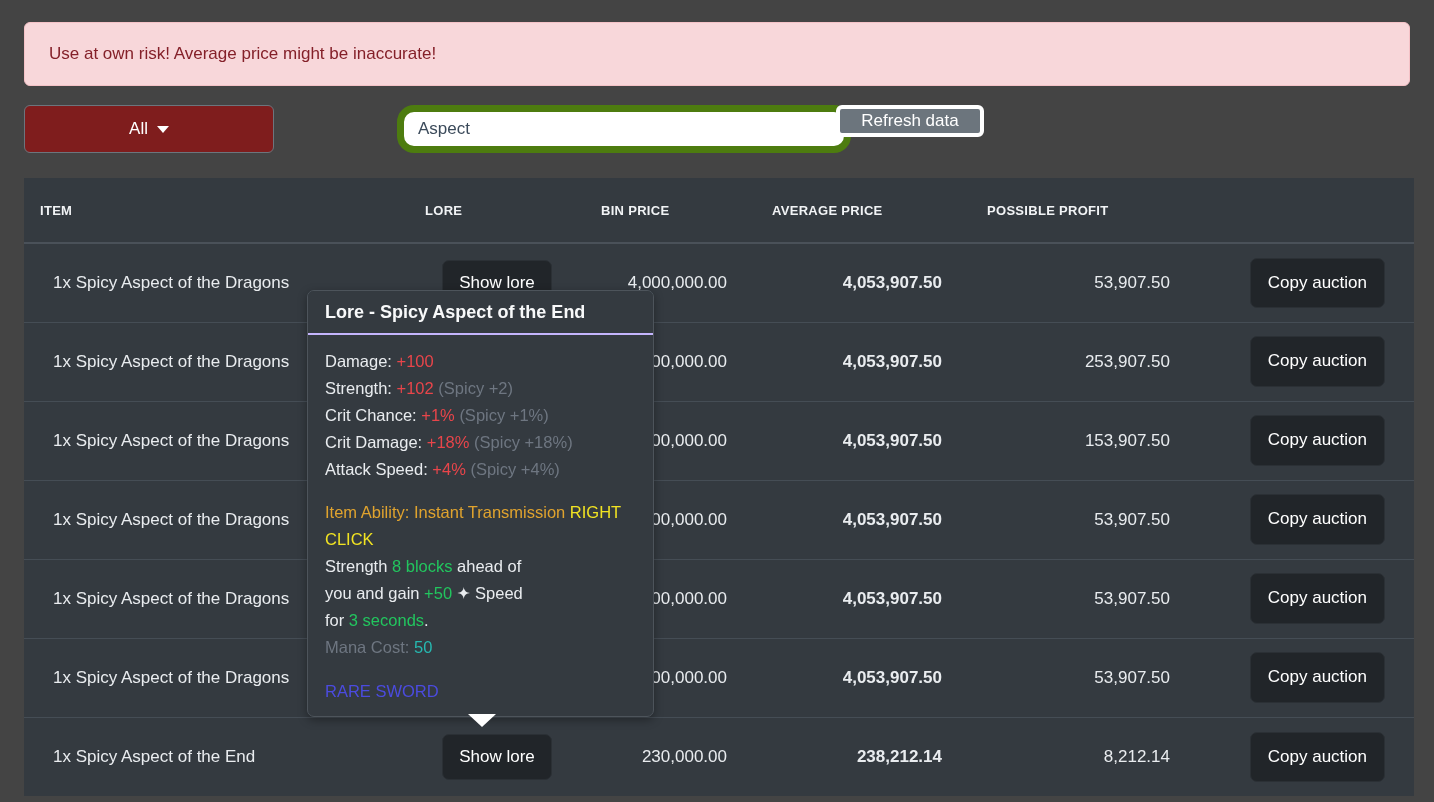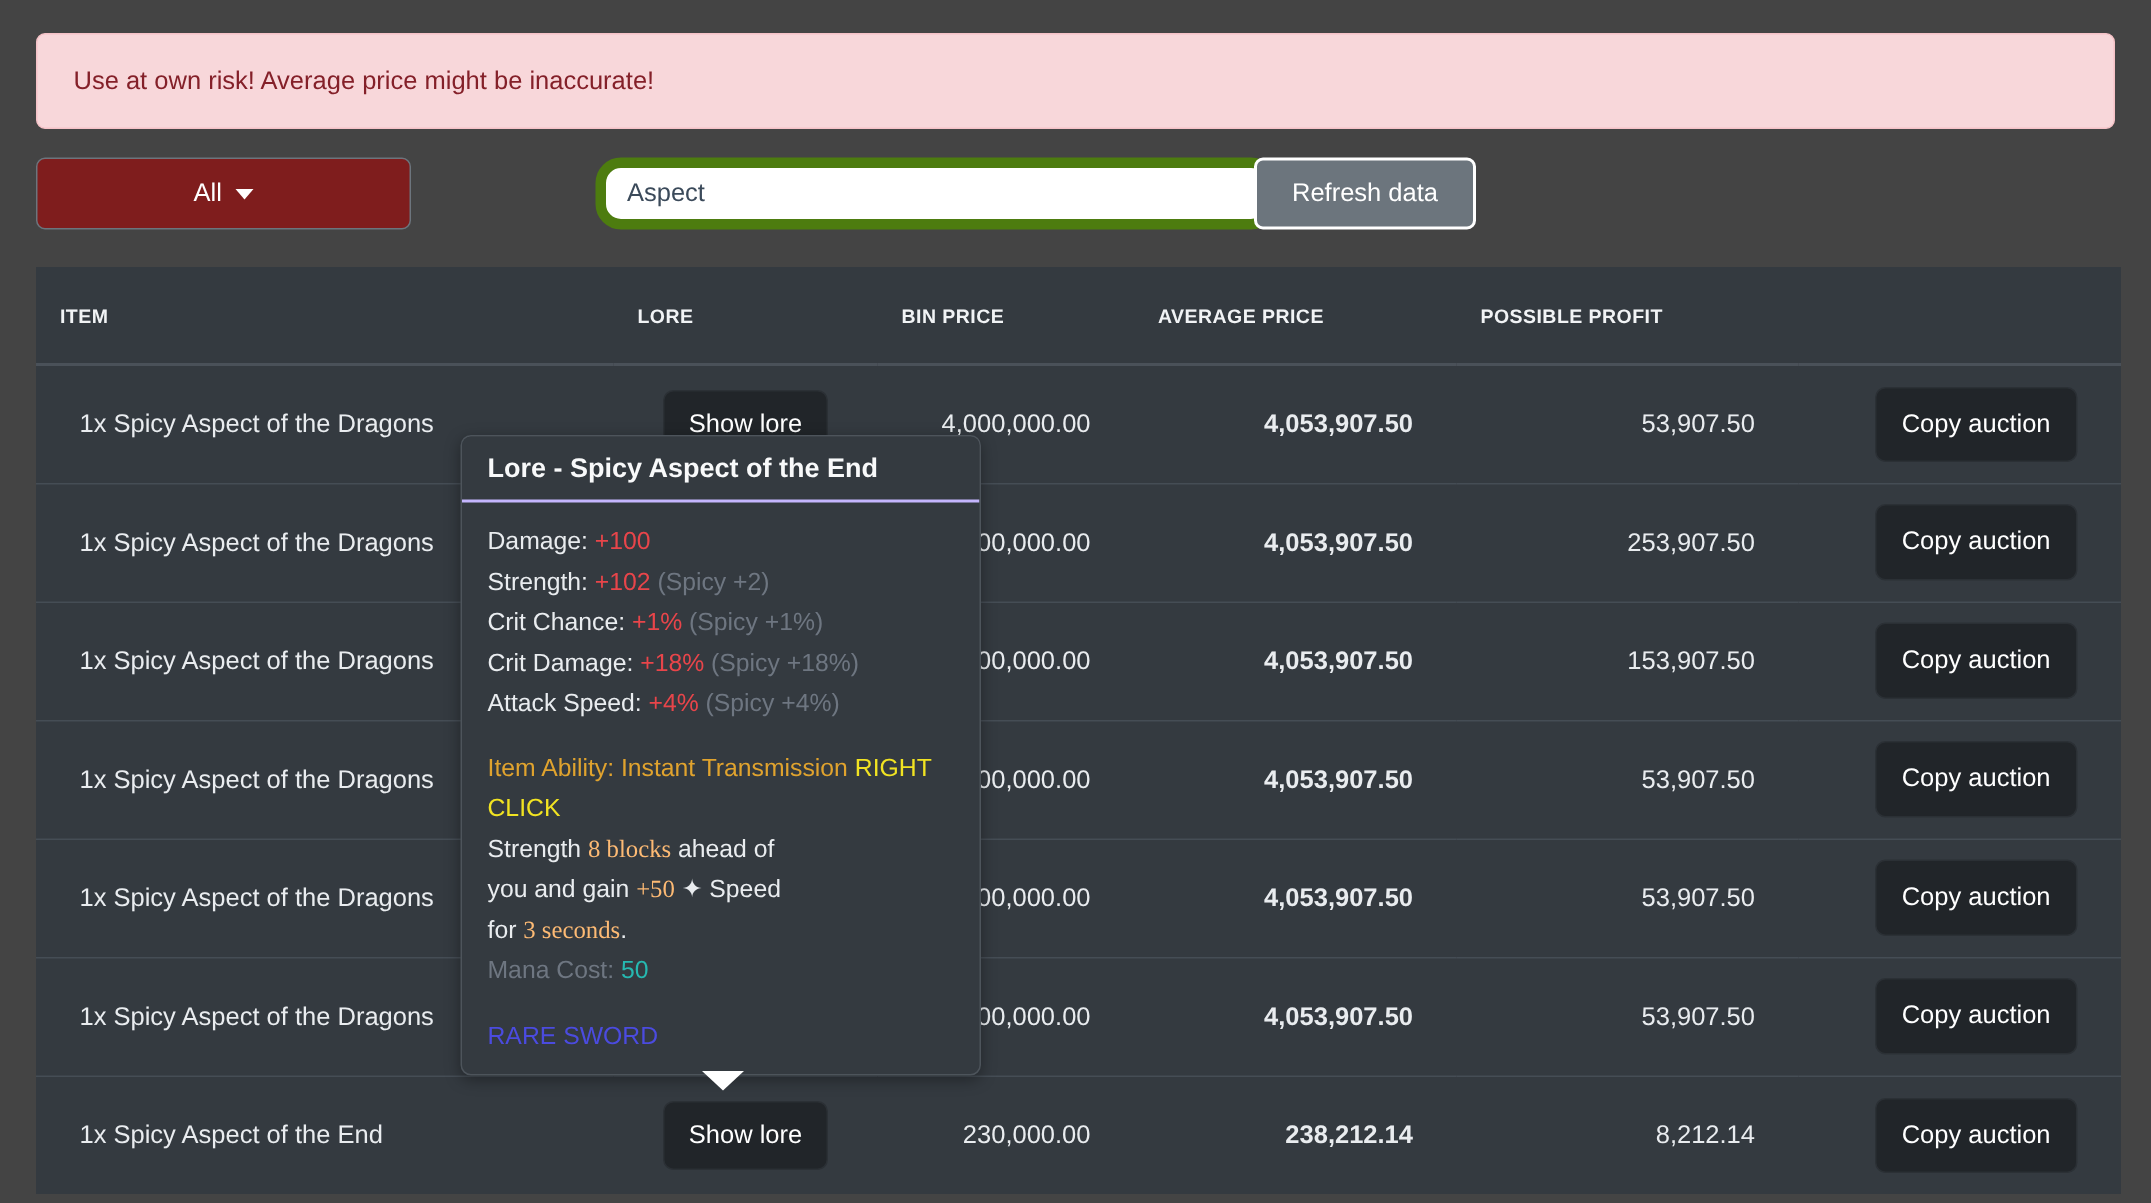--- a/index.html
+++ b/index.html
@@ -89,23 +89,23 @@
     padding: 0 14px;
     outline: none;
     margin-left: 24px;
   }
 
   .refresh-btn {
     position: absolute;
     left: 812px;
     top: 0;
     width: 148px;
-    height: 48px;
+    height: 32px;
     background: #6c757d;
-    border: 2px solid #ffffff;
+    border: 4px solid #ffffff;
     border-radius: 6px;
     color: #ffffff;
     font-size: 17px;
     font-family: "Liberation Sans", sans-serif;
     cursor: pointer;
   }
 
   
   .table-wrap {
     position: absolute;
@@ -226,21 +226,21 @@
   }
 
   .lore-line { white-space: normal; }
   .spacer { height: 17px; }
 
   .c-white { color: #e9ecef; }
   .c-red   { color: #e8454a; }
   .c-gray  { color: #6e7681; }
   .c-gold  { color: #e0a32e; }
   .c-yellow{ color: #f1e322; }
-  .c-green { color: #fdba74; font-family: Liberation Serif, serif; }
+  .c-green { color: #22c55e; }
   .c-aqua  { color: #26b8b0; }
   .c-blue  { color: #4b4bdf; }
 </style>
 </head>
 <body>
 
 <div class="page">
 
   <div class="alert">
     <span>Use at own risk! Average price might be inaccurate!</span>

